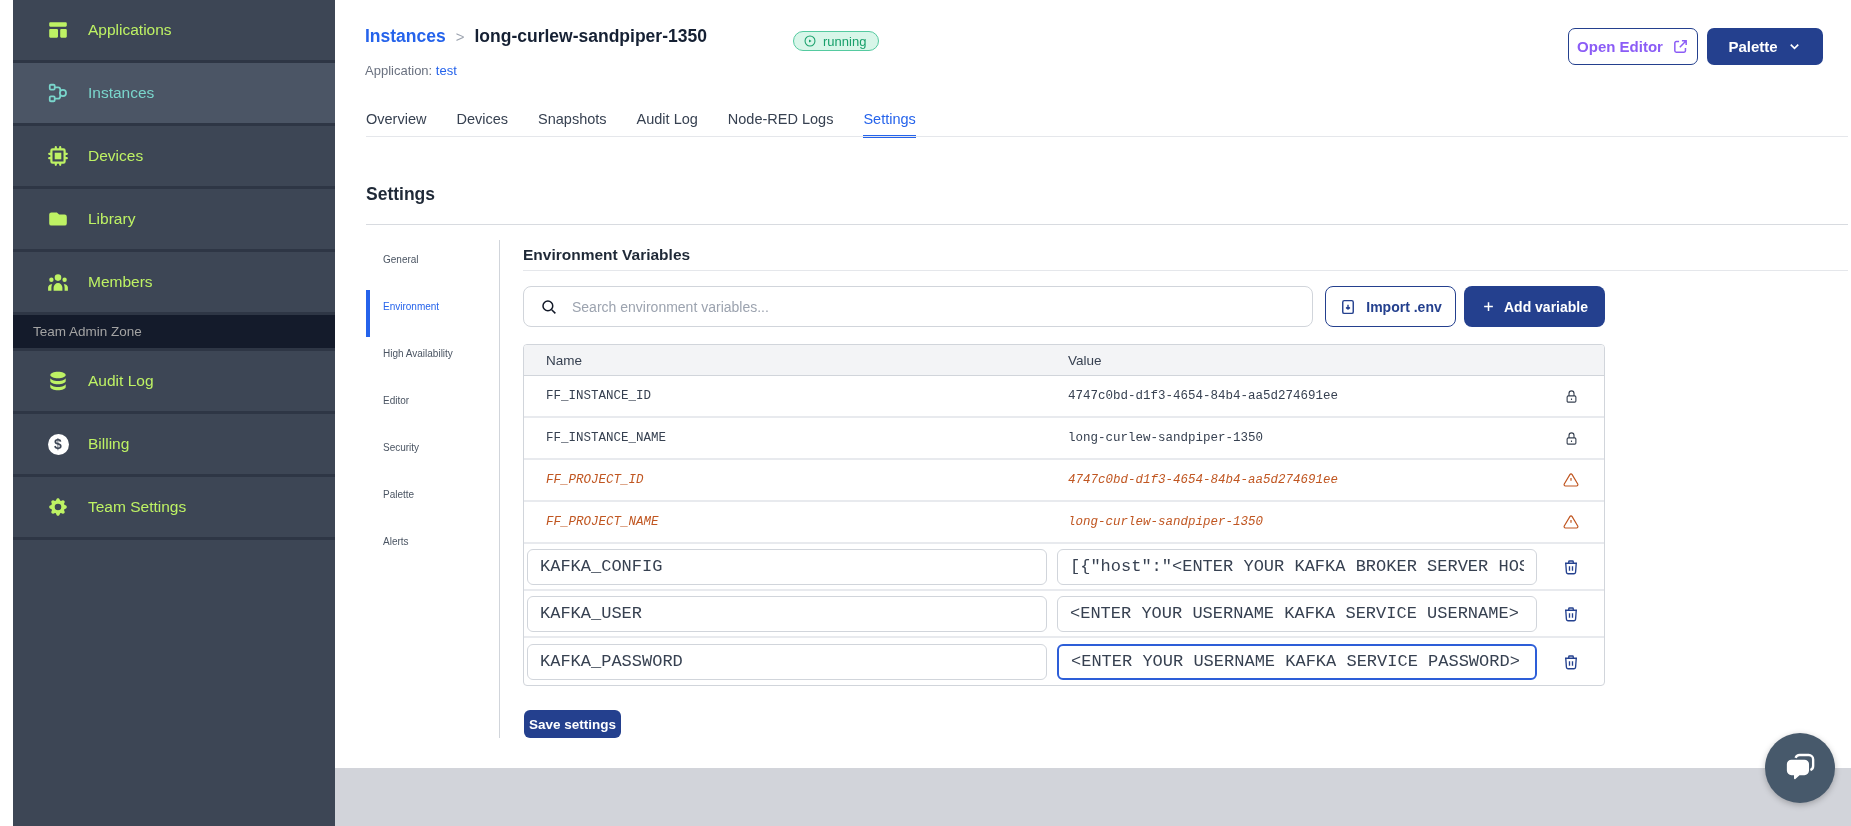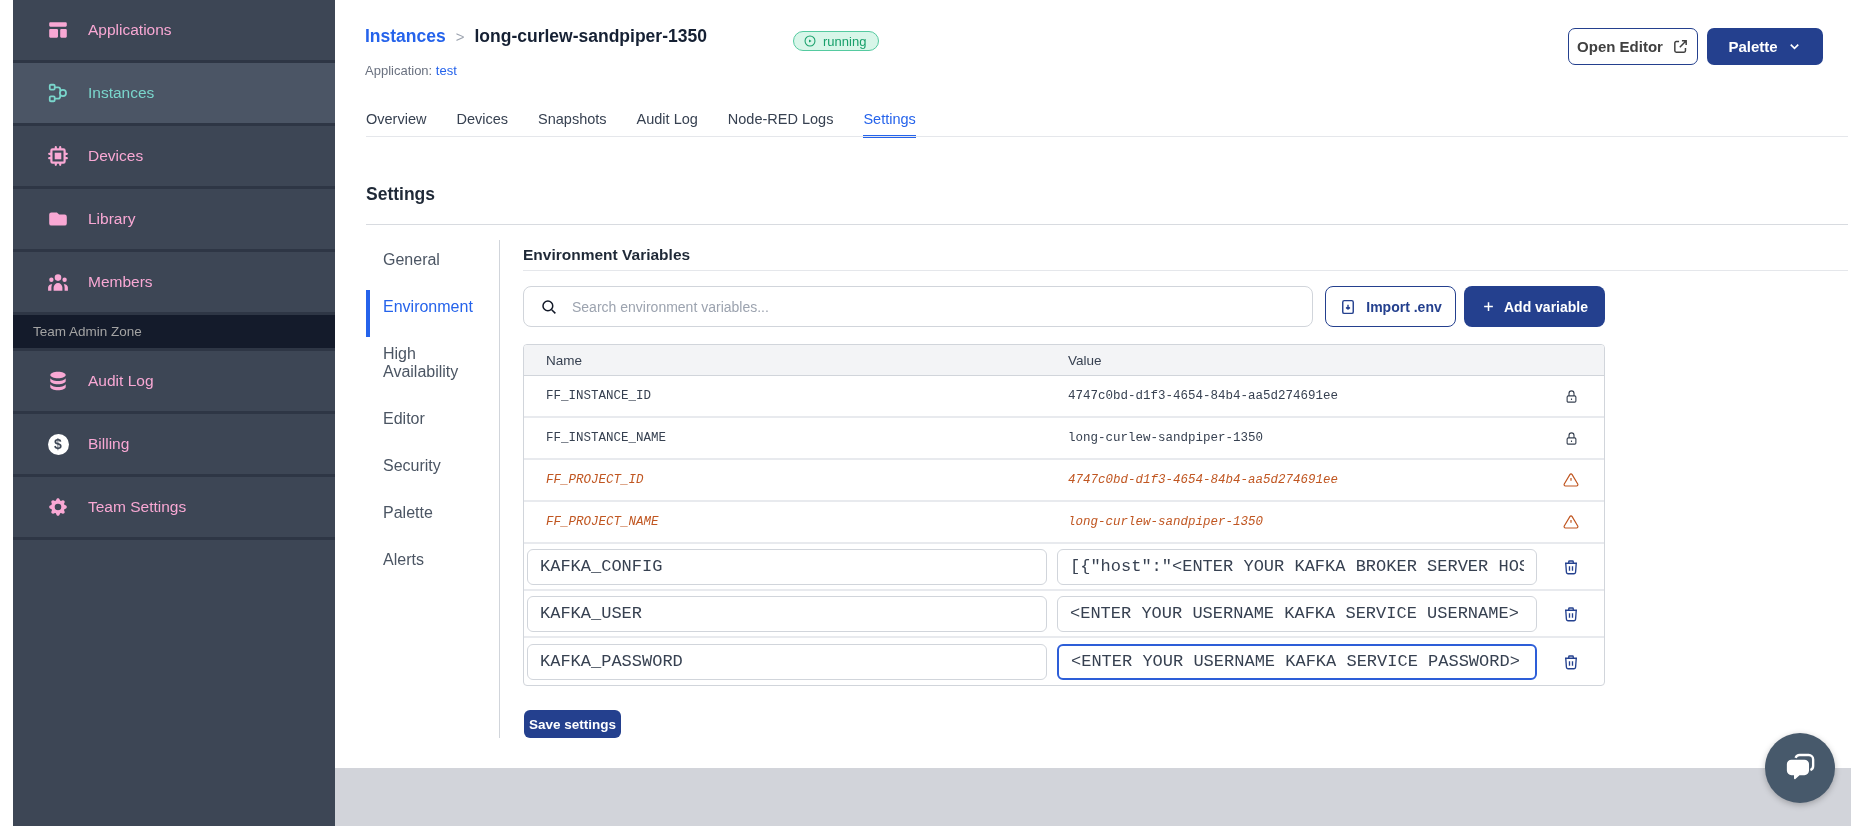--- a/index.html
+++ b/index.html
@@ -6,21 +6,21 @@
   html,body { background:#ffffff; }
   #app {
     position:relative; width:1851px; height:826px; overflow:hidden;
     font-family:"Liberation Sans", sans-serif; background:#ffffff; color:#374151;
   }
 
   
   .sidebar { position:absolute; left:13px; top:0; width:322px; height:826px; background:#3d4655; z-index:3; }
   .side-item {
     height:63px; display:flex; align-items:center; padding-left:34px;
-    color:#f9a8d4; font-size:15.5px; border-bottom:3px solid #2e3645; cursor:pointer;
+    color:#bef264; font-size:15.5px; border-bottom:3px solid #2e3645; cursor:pointer;
   }
   .side-item .ic { width:22px; height:22px; margin-right:19px; flex:none; display:flex; align-items:center; justify-content:center; }
   .side-item .ic svg { width:22px; height:22px; }
   .side-item.active { background:#4b5565; color:#7ad6cc; }
   .side-section {
     height:36px; background:#141b2b; color:#a3a3a3; font-size:13.5px;
     display:flex; align-items:center; padding-left:20px; border-bottom:3px solid #2e3645;
   }
   .dollar-ic { width:21px; height:21px; border-radius:50%; background:#ffffff; color:#3d4655;
     display:flex; align-items:center; justify-content:center; font-weight:bold; font-size:14px; }
@@ -35,38 +35,38 @@
     position:absolute; left:793px; top:31px; height:20px; padding:0 12px 0 9px;
     background:#d8f6e9; border:1px solid #55caa0; border-radius:13px;
     display:flex; align-items:center; gap:6px; color:#18a06b; font-size:13px;
   }
   .status-badge svg { width:14px; height:14px; }
   .app-line { position:absolute; left:365px; top:63px; font-size:13px; color:#6b7280; }
   .app-line .app-link { color:#2563eb; cursor:pointer; }
 
   .btn { display:flex; align-items:center; justify-content:center; gap:9px; border-radius:7px; cursor:pointer; font-weight:bold; }
   .open-editor { position:absolute; left:1568px; top:28px; width:130px; height:37px;
-    background:#fff; border:1.5px solid #24408e; color:#404040; font-size:15px; }
+    background:#fff; border:1.5px solid #24408e; color:#8b5cf6; font-size:15px; }
   .open-editor svg { width:17px; height:17px; }
   .actions { position:absolute; left:1707px; top:28px; width:116px; height:37px;
     background:#24408e; color:#fff; font-size:15px; }
   .actions svg { width:15px; height:15px; }
 
   
   .tabs { position:absolute; left:366px; top:111px; display:flex; gap:30px; font-size:14.5px; color:#374151; }
   .tab { padding-bottom:7px; line-height:17px; border-bottom:3px solid transparent; cursor:pointer; }
   .tab.active { color:#2563eb; border-bottom-color:#2563eb; }
   .tabs-underline { position:absolute; left:366px; top:136px; width:1482px; height:1px; background:#e5e7eb; }
 
   
   .settings-title { position:absolute; left:366px; top:184px; font-size:17.5px; font-weight:bold; color:#1f2937; }
   .settings-rule { position:absolute; left:366px; top:224px; width:1482px; height:1px; background:#d8dbe0; }
 
   .snav { position:absolute; left:366px; top:243px; width:112px; list-style:none; }
-  .snav-item { padding:8px 0 21px 17px; font-size:16px; line-height:18px; color:#4b5563; cursor:pointer; }
+  .snav-item { padding:8px 0 21px 17px; font-size:10px; line-height:18px; color:#4b5563; cursor:pointer; }
   .snav-item.active { color:#2563eb; border-left:4px solid #2563eb; padding-left:13px; }
 
   .v-divider { position:absolute; left:499px; top:240px; width:1px; height:498px; background:#d1d5db; }
 
   .env-title { position:absolute; left:523px; top:246px; font-size:15.5px; font-weight:bold; color:#1f2937; }
   .env-rule { position:absolute; left:523px; top:270px; width:1325px; height:1px; background:#e5e7eb; }
 
   .search-box { position:absolute; left:523px; top:286px; width:790px; height:41px;
     border:1px solid #d1d5db; border-radius:8px; background:#fff; display:flex; align-items:center; padding-left:16px; gap:14px; }
   .search-box svg { width:18px; height:18px; color:#111827; flex:none; }

